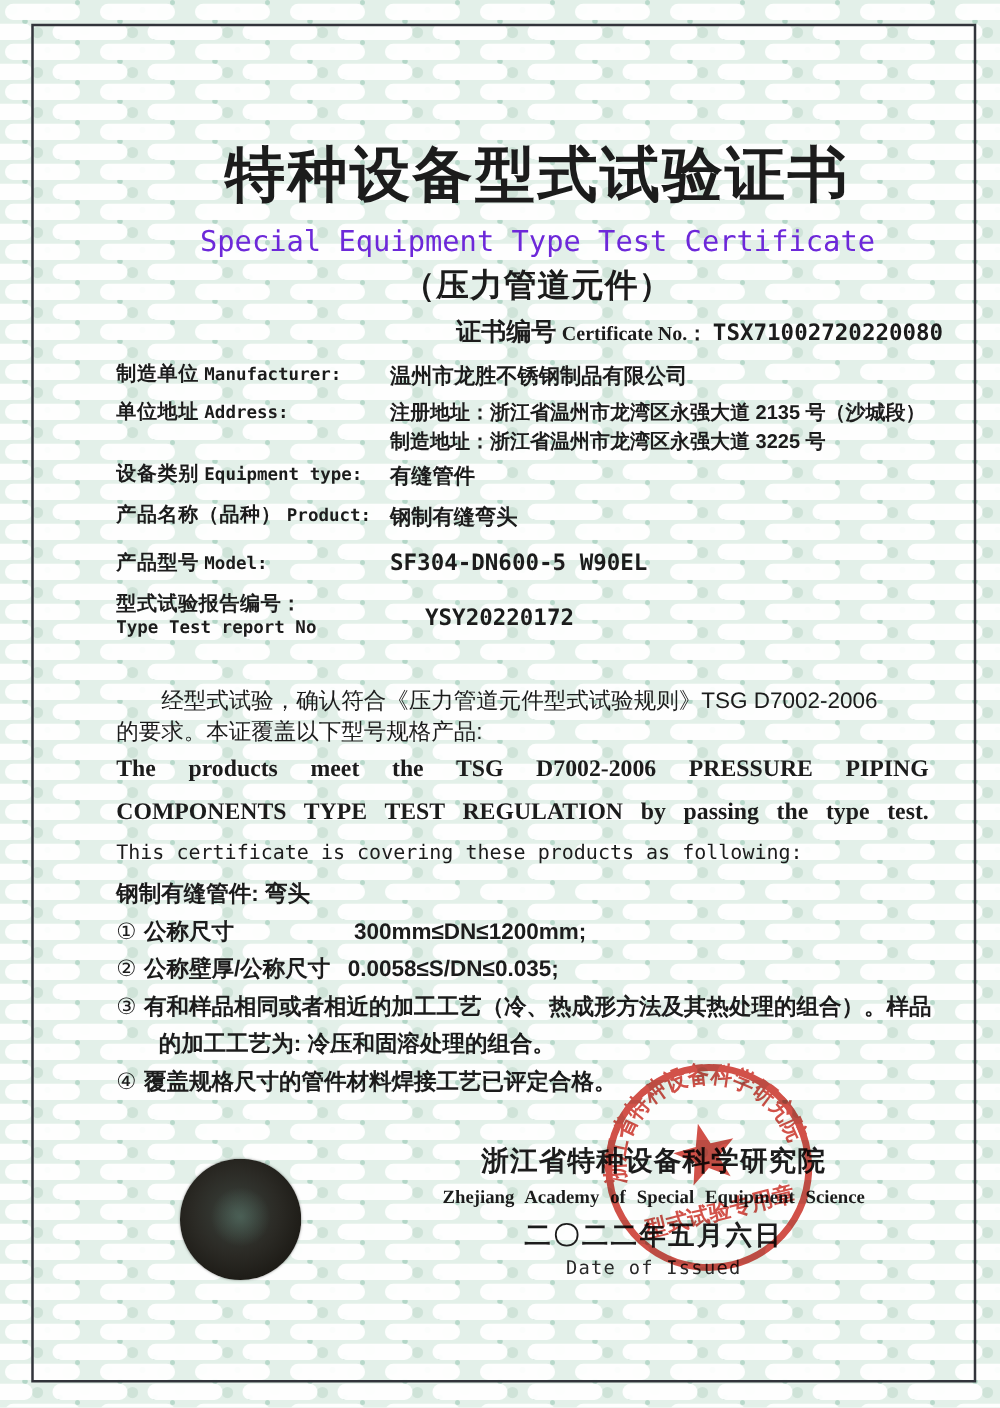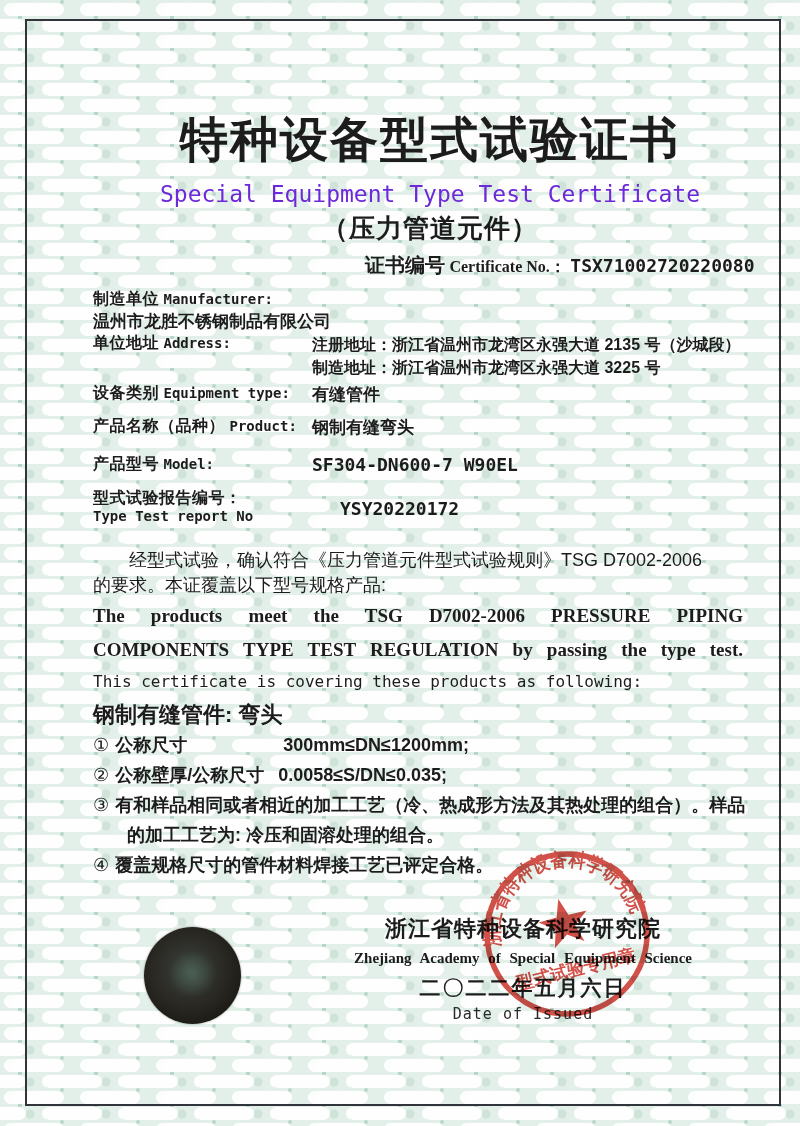--- a/index.html
+++ b/index.html
@@ -28,37 +28,37 @@
   
   .fields{left:93px;top:289px;width:660px;}
   .frow{display:flex;align-items:flex-start;}
   .frow .flabel{width:219px;flex:none;}
   .frow .fvalue{flex:1;}
   .lab-cn{font-size:16px;font-weight:700;letter-spacing:.5px;}
   .lab-en{font-size:14px;font-family:"DejaVu Sans Mono",monospace;font-weight:600;}
   .val-cn{font-size:17px;font-weight:700;}
   .val-line{font-size:16px;font-weight:700;line-height:23px;}
   .val-mono{font-size:18px;font-family:"DejaVu Sans Mono",monospace;font-weight:700;}
-  .frow1{min-height:30px;flex-direction:column;}
+  .frow1{min-height:30px;}
   .frow2{min-height:50px;}
   .frow3{min-height:33px;justify-content:center;}
   .frow4{min-height:38px;}
   .frow5{min-height:34px;}
   .frow6 .flabel div{line-height:19px;}
   .frow6 .fvalue{padding-top:10px;padding-left:28px;}
   
   .statement{left:93px;top:548px;width:650px;}
   .st-cn{font-size:18px;font-weight:400;line-height:25px;}
   .st-cn .indent{display:inline-block;width:36px;}
   .st-en-bold{font-family:"Liberation Serif",serif;font-weight:700;font-size:19px;line-height:34px;
     text-align:justify;text-align-last:justify;margin-top:1px;}
   .st-en-mono{font-family:"DejaVu Sans Mono",monospace;font-size:16px;line-height:30px;}
   
   .coverage{left:93px;top:700px;width:655px;}
-  .cov-head{font-size:22px;font-weight:700;line-height:30px;}
+  .cov-head{font-size:18px;font-weight:700;line-height:30px;}
   .cov-item{font-size:18px;font-weight:700;line-height:30px;padding-left:34px;text-indent:-34px;}
   .cov-item .it-num{margin-right:6px;font-weight:400;}
   .cov-item.w-label .it-label{display:inline-block;width:168px;text-indent:0;}
   .cov-item.tight .it-label{display:inline;margin-right:14px;}
   
   .footer{left:273px;top:914px;width:500px;text-align:center;}
   .issuer-cn{font-size:22px;font-weight:700;letter-spacing:1px;}
   .issuer-en{font-size:15px;font-family:"Liberation Serif",serif;font-weight:600;word-spacing:5px;margin-top:6px;}
   .date-cn{font-size:21px;font-weight:700;letter-spacing:2px;margin-top:7px;text-align:center;}
   .date-en{font-size:15px;font-family:"DejaVu Sans Mono",monospace;letter-spacing:1px;margin-top:3px;color:#2a2a2a;text-align:center;}
@@ -144,21 +144,21 @@
       <span class="lab-en">Product:</span>
     </div>
     <div class="fvalue val-cn">钢制有缝弯头</div>
   </div>
 
   <div class="frow frow5">
     <div class="flabel">
       <span class="lab-cn">产品型号</span>
       <span class="lab-en">Model:</span>
     </div>
-    <div class="fvalue val-mono">SF304-DN600-7 W90EL</div>
+    <div class="fvalue val-mono">SF304-DN600-5 W90EL</div>
   </div>
 
   <div class="frow frow6">
     <div class="flabel">
       <div class="lab-cn">型式试验报告编号：</div>
       <div class="lab-en">Type Test report No</div>
     </div>
     <div class="fvalue val-mono">YSY20220172</div>
   </div>
 

